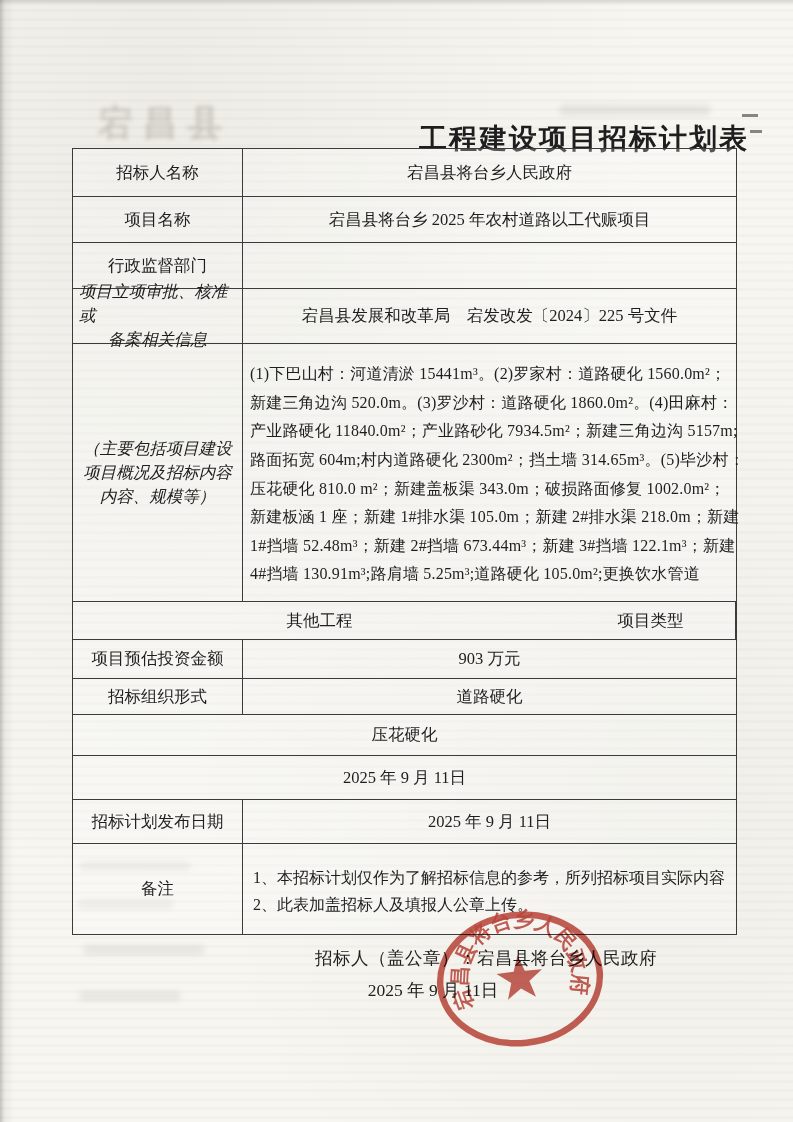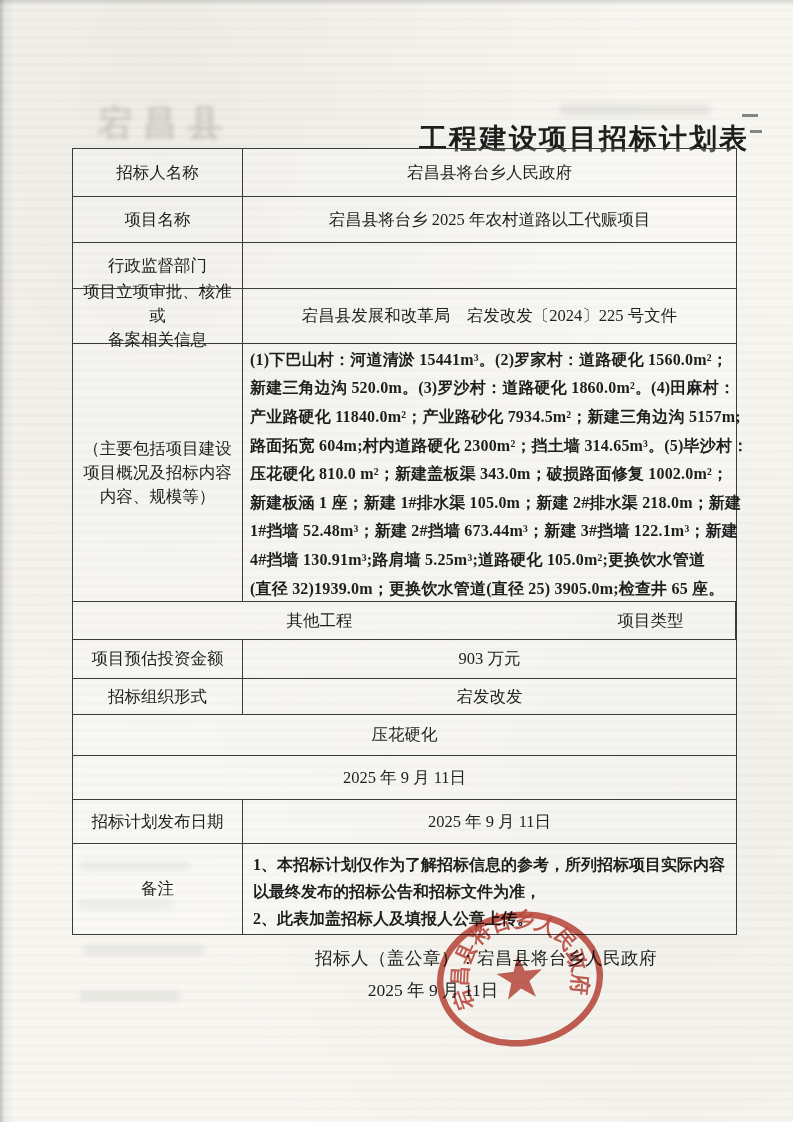--- a/index.html
+++ b/index.html
@@ -35,28 +35,28 @@
 
   .tbl{
     position:absolute;left:72px;top:148px;width:665px;
     border:1.6px solid #3b3b3b;box-sizing:border-box;background:rgba(255,255,255,.25);
   }
   .tr{display:flex;border-bottom:1.2px solid #3b3b3b;box-sizing:border-box;}
   .tr:last-child{border-bottom:none;}
   .td{box-sizing:border-box;display:flex;align-items:center;justify-content:center;}
   .td.label{
     width:170px;flex:0 0 170px;border-right:1.2px solid #3b3b3b;
-    text-align:center;font-size:16.5px;line-height:24px;padding:2px 6px;
+    text-align:left;font-size:16.5px;line-height:24px;padding:2px 6px;
     flex-direction:column;
   }
   .td.value{flex:1;text-align:center;font-size:16.5px;padding:2px 8px;}
-  .td.value.left{justify-content:flex-start;align-items:flex-start;flex-direction:column;text-align:left;padding:12px 4px 8px 7px;font-weight:bold;}
+  .td.value.left{justify-content:flex-start;align-items:flex-start;flex-direction:column;text-align:left;padding:12px 4px 8px 7px;}
   .overview-line{white-space:nowrap;font-size:16px;line-height:28.6px;letter-spacing:.2px;}
   .remark-line{font-size:16px;line-height:27px;}
-  .lbl-line{display:block;}
+  .lbl-line{display:block;font-style:italic;}
 
   .footer-signer{position:absolute;left:283px;top:946px;font-size:17.5px;letter-spacing:.5px;margin-left:32px;}
   .footer-date{position:absolute;left:283px;top:978px;width:300px;text-align:center;font-size:17.5px;}
 
   .stamp{position:absolute;left:430px;top:900px;mix-blend-mode:multiply;opacity:.92;transform:rotate(-6deg);}
 </style>
 </head>
 <body>
 
 <div class="paper-texture"></div>
@@ -104,57 +104,55 @@
     </div>
     <div class="td value left" style="justify-content:center;">
       <div class="overview-line">(1)下巴山村：河道清淤 15441m³。(2)罗家村：道路硬化 1560.0m²；</div>
       <div class="overview-line">新建三角边沟 520.0m。(3)罗沙村：道路硬化 1860.0m²。(4)田麻村：</div>
       <div class="overview-line">产业路硬化 11840.0m²；产业路砂化 7934.5m²；新建三角边沟 5157m;</div>
       <div class="overview-line">路面拓宽 604m;村内道路硬化 2300m²；挡土墙 314.65m³。(5)毕沙村：</div>
       <div class="overview-line">压花硬化 810.0 m²；新建盖板渠 343.0m；破损路面修复 1002.0m²；</div>
       <div class="overview-line">新建板涵 1 座；新建 1#排水渠 105.0m；新建 2#排水渠 218.0m；新建</div>
       <div class="overview-line">1#挡墙 52.48m³；新建 2#挡墙 673.44m³；新建 3#挡墙 122.1m³；新建</div>
       <div class="overview-line">4#挡墙 130.91m³;路肩墙 5.25m³;道路硬化 105.0m²;更换饮水管道</div>
-      <div class="overview-line">(直径 32)1939.0m；更换饮水管道(直径 25) 3905.0m;检查井 65 座。</div>
     </div>
   </div>
 
   <div class="tr" style="height:38px">
     <div class="td value">其他工程</div>
     <div class="td label">项目类型</div>
   </div>
 
   <div class="tr" style="height:39px">
     <div class="td label">项目预估投资金额</div>
     <div class="td value">903 万元</div>
   </div>
 
   <div class="tr" style="height:36px">
     <div class="td label">招标组织形式</div>
-    <div class="td value">宕发改发</div>
+    <div class="td value">道路硬化</div>
   </div>
 
   <div class="tr" style="height:41px">
     <div class="td value">压花硬化</div>
   </div>
 
   <div class="tr" style="height:44px">
     <div class="td value">2025 年 9 月 11日</div>
   </div>
 
   <div class="tr" style="height:44px">
     <div class="td label">招标计划发布日期</div>
     <div class="td value">2025 年 9 月 11日</div>
   </div>
 
   <div class="tr" style="height:90px">
     <div class="td label">备注</div>
     <div class="td value left" style="justify-content:center;padding-left:10px;">
       <div class="remark-line">1、本招标计划仅作为了解招标信息的参考，所列招标项目实际内容</div>
-      <div class="remark-line">以最终发布的招标公告和招标文件为准，</div>
       <div class="remark-line">2、此表加盖招标人及填报人公章上传。</div>
     </div>
   </div>
 
 </div>
 
 <div class="footer-signer">招标人（盖公章）：宕昌县将台乡人民政府</div>
 <div class="footer-date">2025 年 9 月 11日</div>
 
 <svg class="stamp" width="180" height="158" viewBox="-90 -79 180 158">

